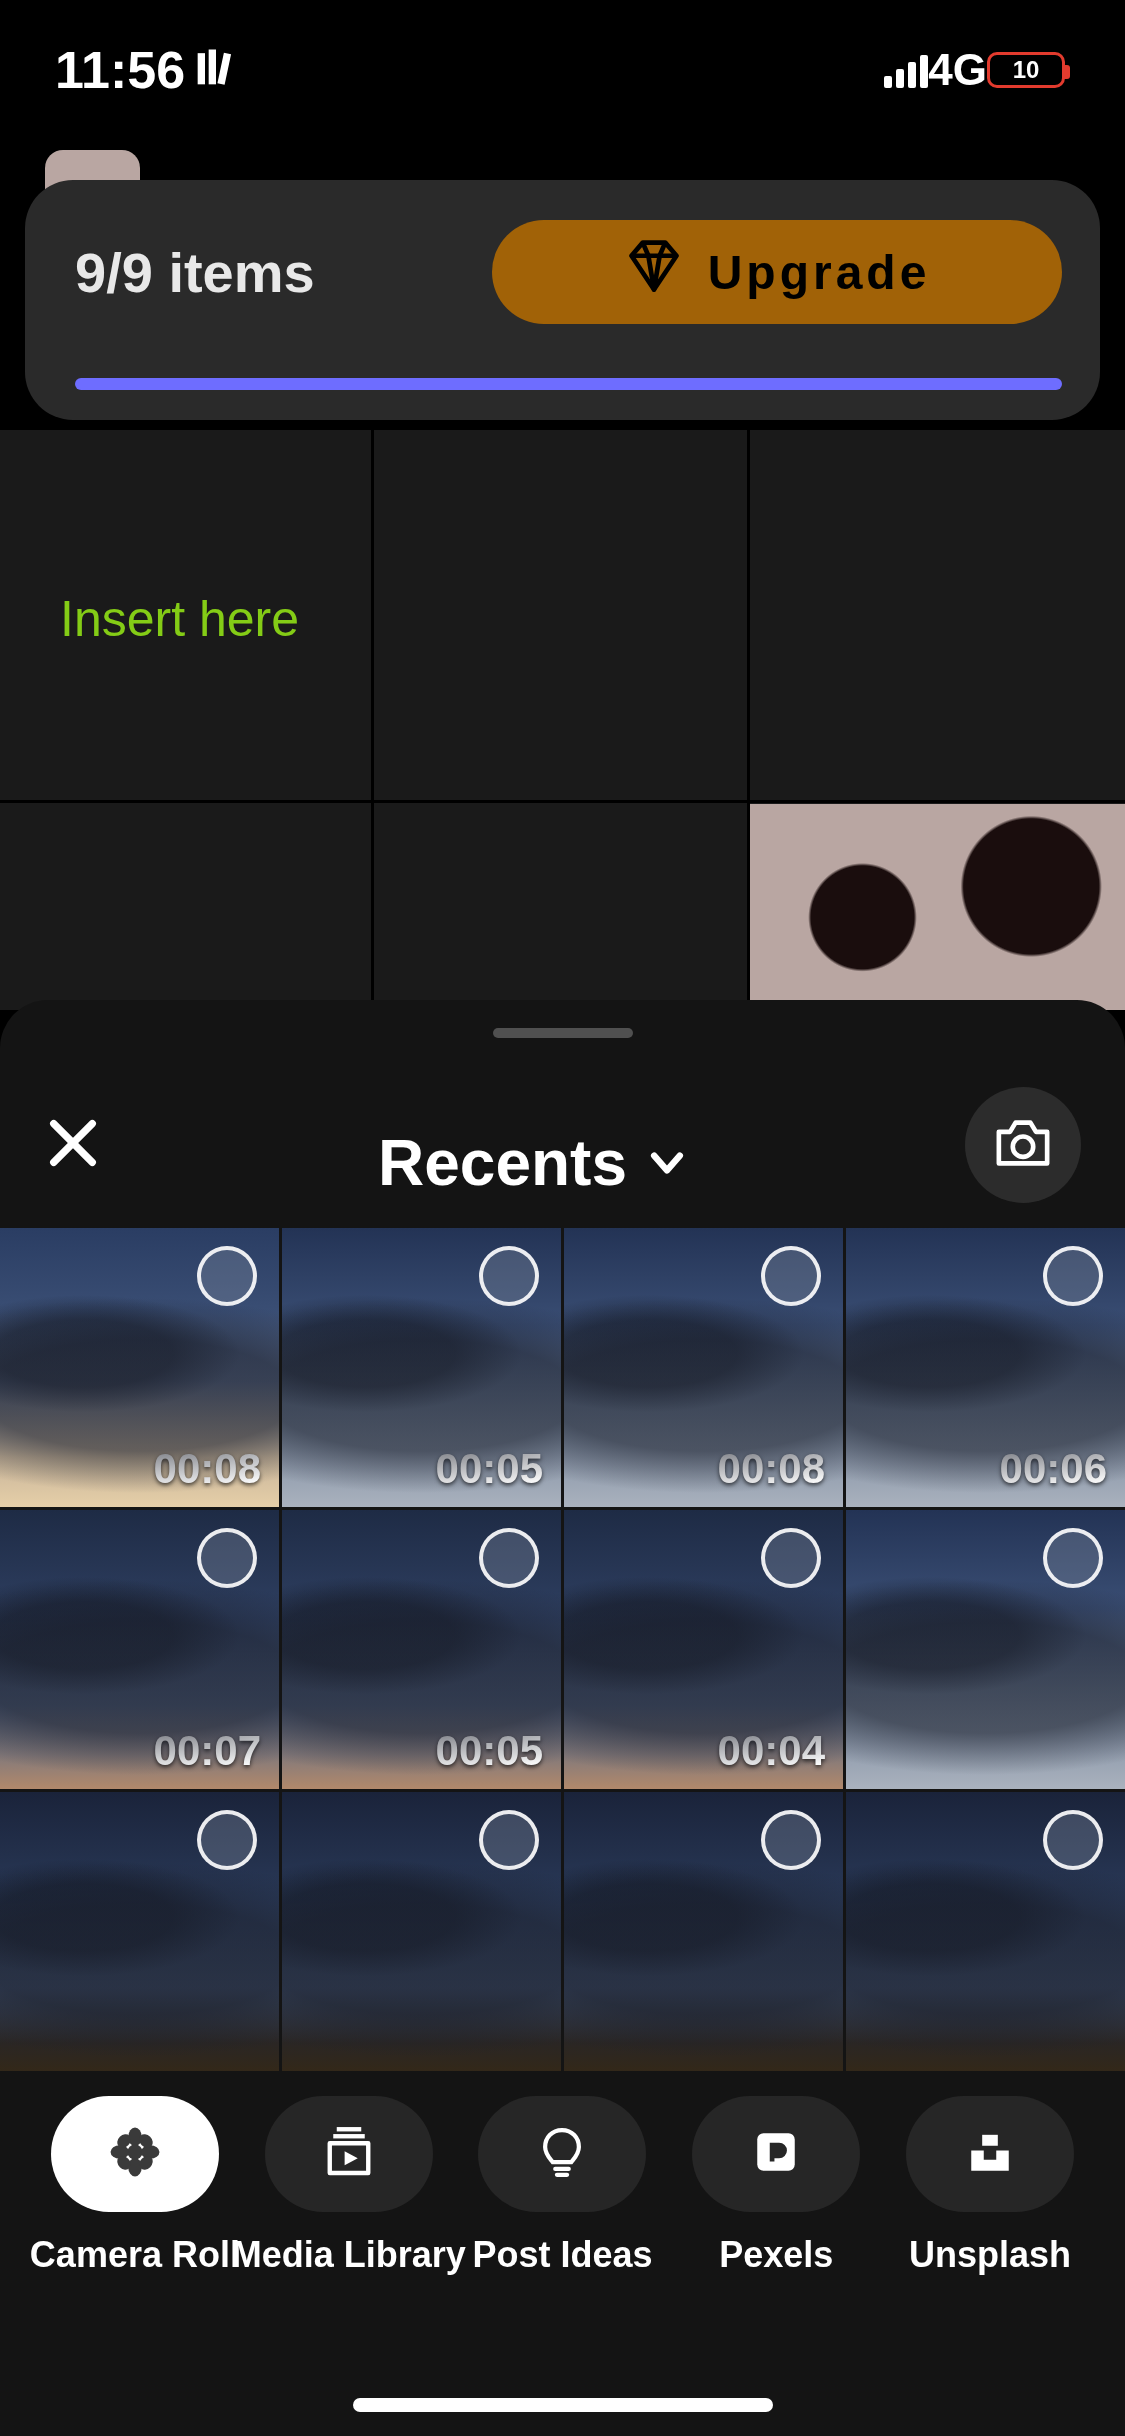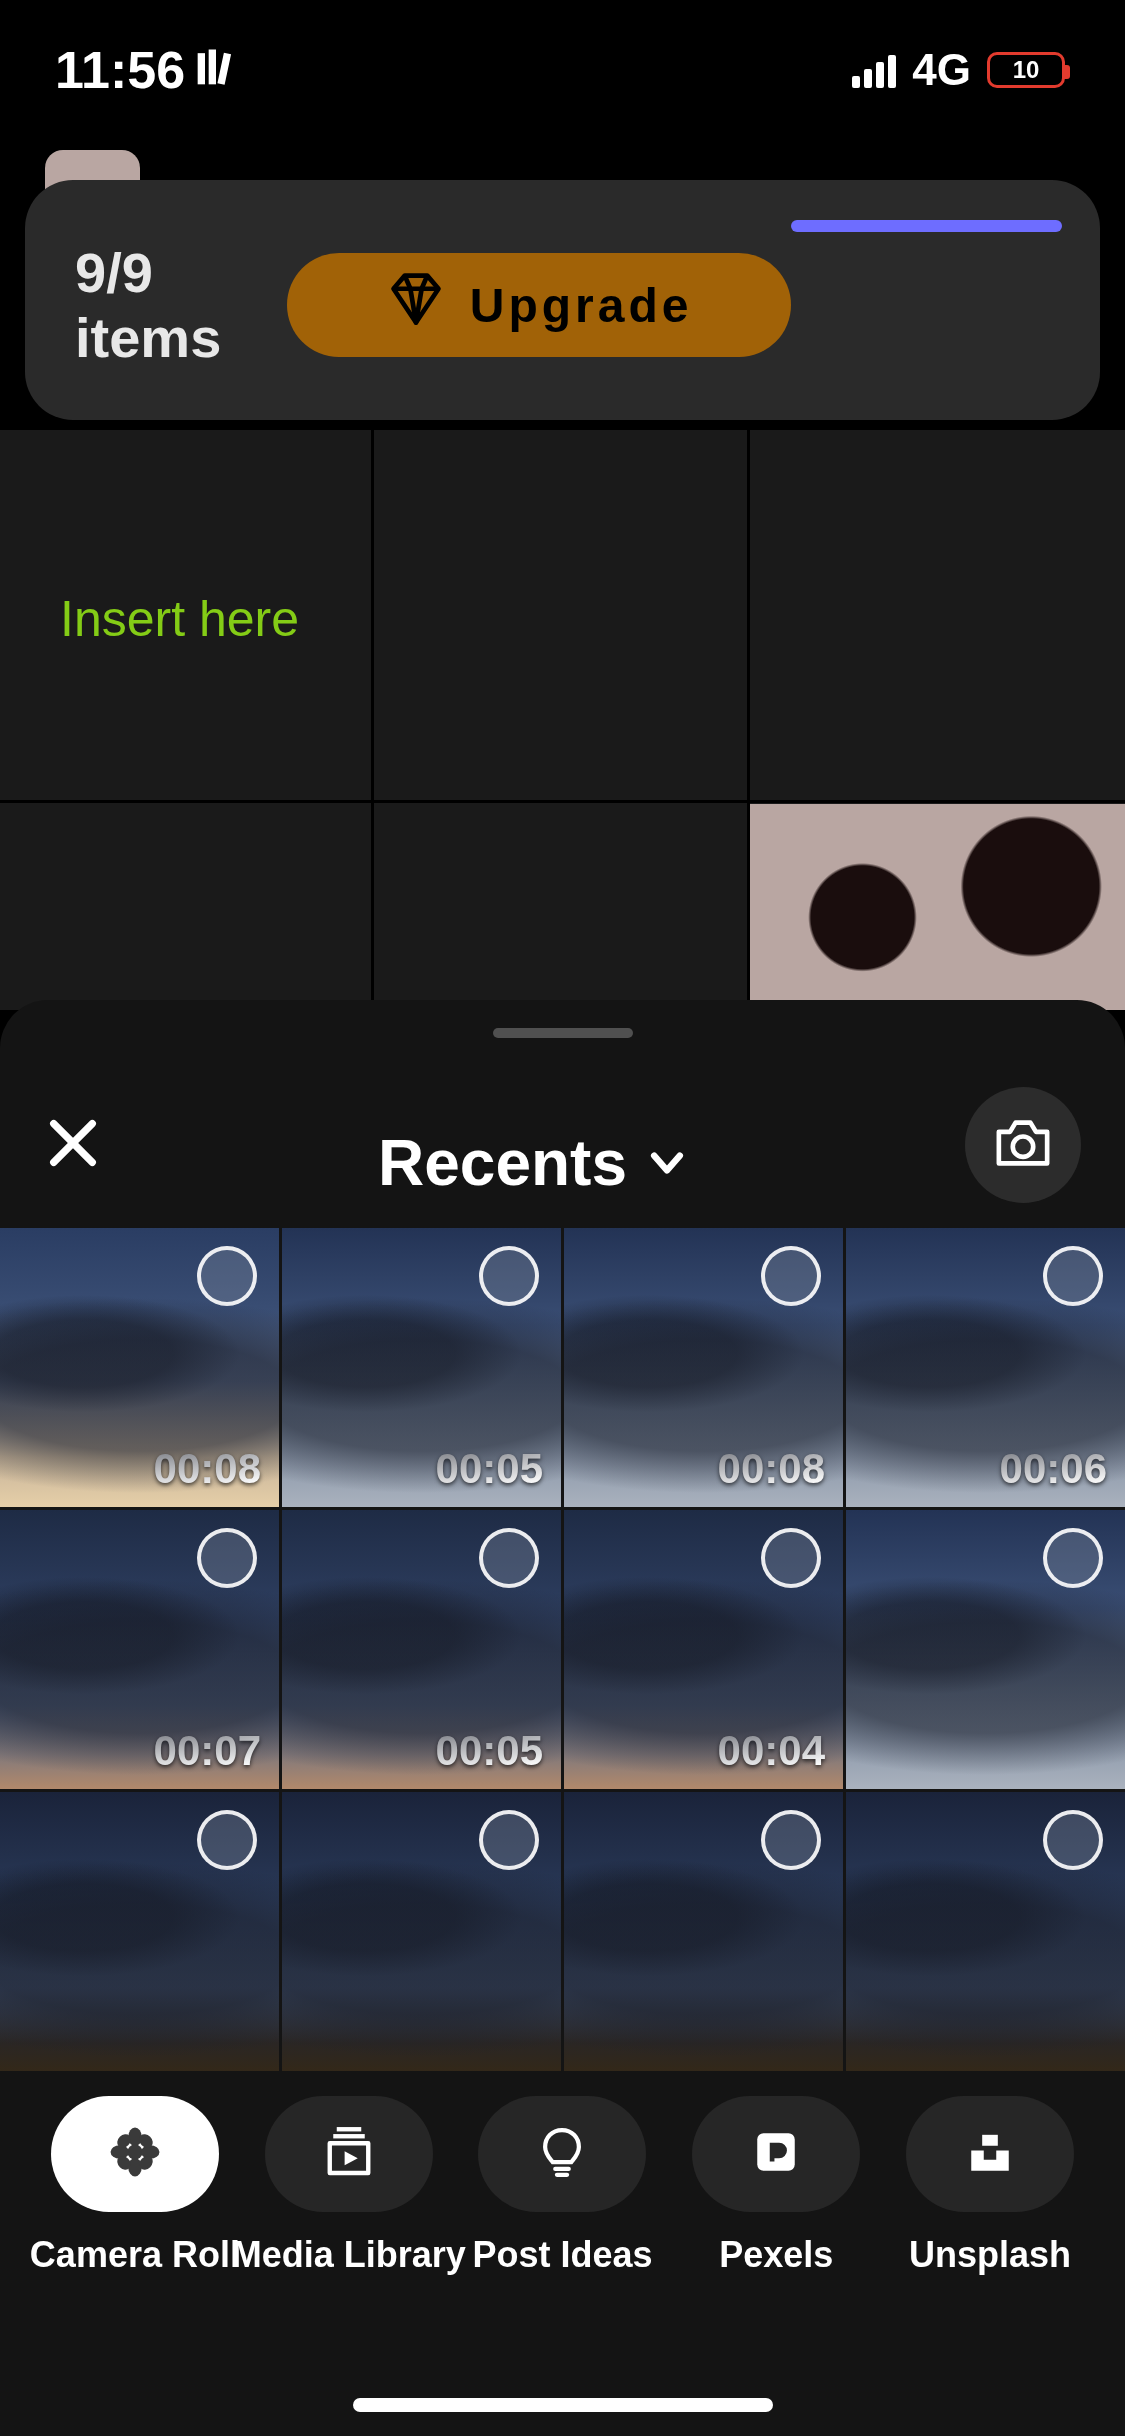--- a/index.html
+++ b/index.html
@@ -31,21 +31,20 @@
   .status-left {
     display: flex;
     align-items: center;
     gap: 9px;
     font-size: 52px;
     font-weight: 700;
   }
   .status-right {
     display: flex;
     align-items: center;
-    gap: 16px;
   }
   .cell-bars {
     display: flex;
     align-items: flex-end;
     gap: 4px;
     height: 36px;
   }
   .cell-bars span {
     width: 8px;
     background: #fff;
@@ -84,21 +83,21 @@
   .upgrade-card {
     position: absolute;
     top: 180px;
     left: 25px;
     right: 25px;
     height: 240px;
     background: #2a2a2a;
     border-radius: 48px;
     padding: 40px 38px 30px 50px;
     display: flex;
-    flex-direction: row;
+    flex-direction: column;
     justify-content: space-between;
   }
   .upgrade-row {
     display: flex;
     align-items: center;
     justify-content: space-between;
   }
   .items-count {
     font-size: 56px;
     font-weight: 600;

